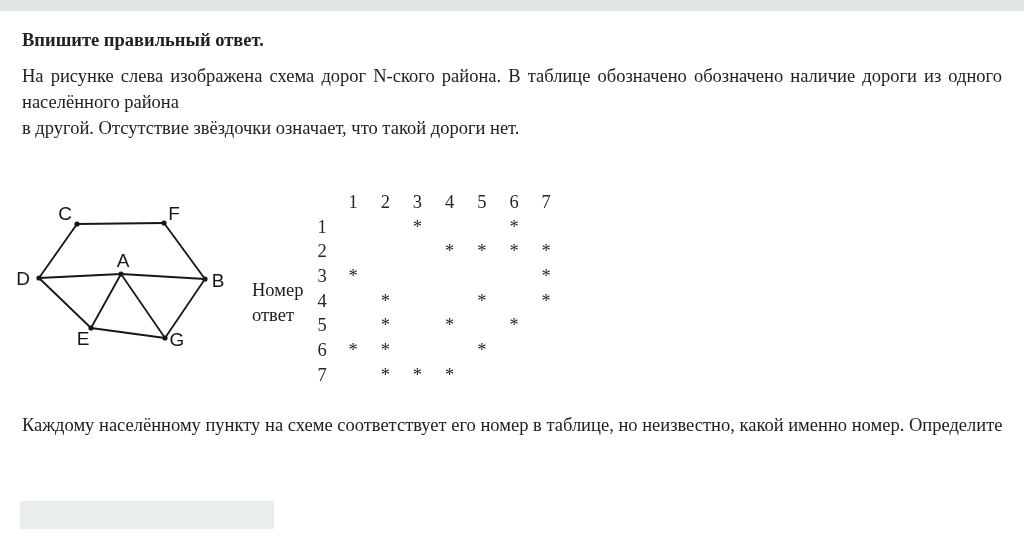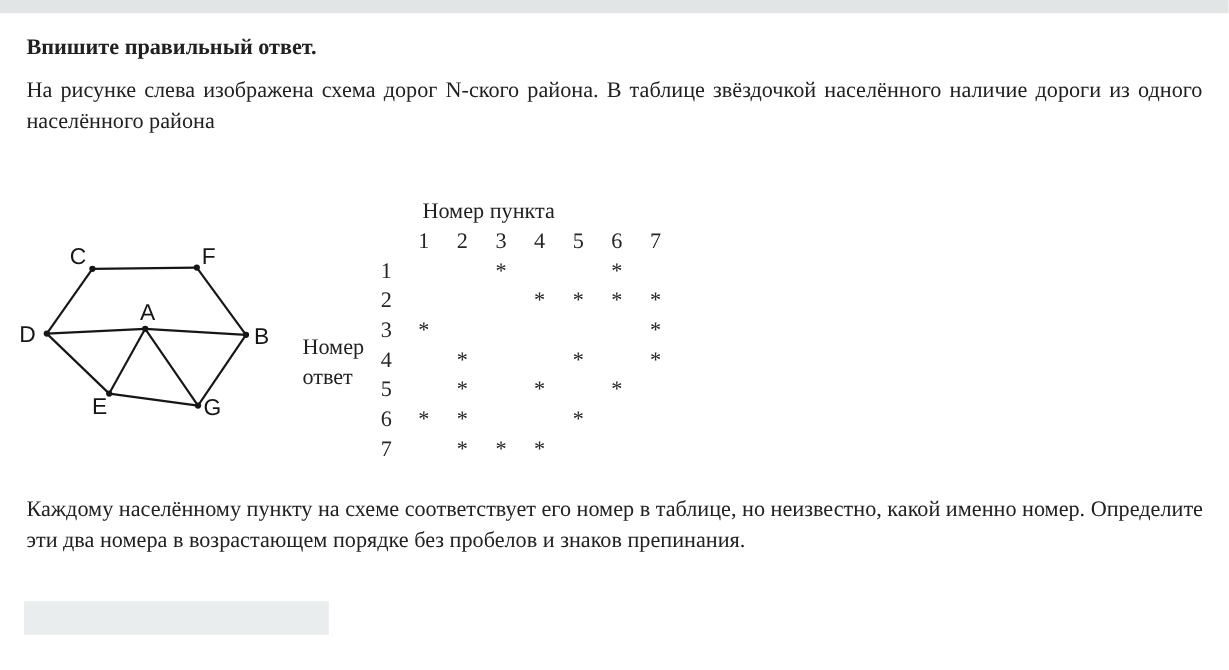--- a/index.html
+++ b/index.html
@@ -28,22 +28,23 @@
 </style>
 </head>
 <body>
 
 <div class="page">
   <div class="top-strip"></div>
 
   <div class="title">Впишите правильный ответ.</div>
 
   <div class="para" id="intro">
-    <div class="tline jfull">На рисунке слева изображена схема дорог N-ского района. В таблице звёздочкой населённого наличие дороги из одного</div>
+    <div class="tline jfull">На рисунке слева изображена схема дорог N-ского района. В таблице обозначено обозначено наличие дороги из одного</div>
     <div class="tline">населённого района</div>
+    <div class="tline">в другой. Отсутствие звёздочки означает, что такой дороги нет.</div>
   </div>
 
   <svg class="graph" id="graph-svg" viewBox="0 0 232 170">
       <line x1="69" y1="36" x2="156" y2="35"></line>
       <line x1="69" y1="36" x2="31" y2="90"></line>
       <line x1="156" y1="35" x2="197" y2="91"></line>
       <line x1="31" y1="90" x2="113" y2="86"></line>
       <line x1="113" y1="86" x2="197" y2="91"></line>
       <line x1="31" y1="90" x2="83" y2="140"></line>
       <line x1="83" y1="140" x2="113" y2="86"></line>
@@ -59,21 +60,20 @@
       <circle cx="113" cy="86" r="2.6"></circle>
       <text x="115" y="79">A</text>
       <circle cx="197" cy="91" r="2.6"></circle>
       <text x="210" y="99">B</text>
       <circle cx="83" cy="140" r="2.6"></circle>
       <text x="75" y="157">E</text>
       <circle cx="157" cy="150" r="2.6"></circle>
       <text x="169" y="158">G</text>
     </svg>
 
-  <div class="tbl-colgroup-header">Номер пункта</div>
 
   <div class="tbl-rowgroup-header">
     <div>Номер</div>
     <div>ответ</div>
   </div>
 
   <div class="tbl-grid" id="tbl-grid">
       <span></span>
       <span>1</span>
       <span>2</span>
@@ -135,17 +135,16 @@
       <span>*</span>
       <span>*</span>
       <span>*</span>
       <span></span>
       <span></span>
       <span></span>
     </div>
 
   <div class="para" id="question">
     <div class="tline jfull">Каждому населённому пункту на схеме соответствует его номер в таблице, но неизвестно, какой именно номер. Определите,</div>
-    <div class="tline">эти два номера в возрастающем порядке без пробелов и знаков препинания.</div>
   </div>
 
   <input class="answer-input" type="text" value="" style="">
 </div>
 
 </body></html>

